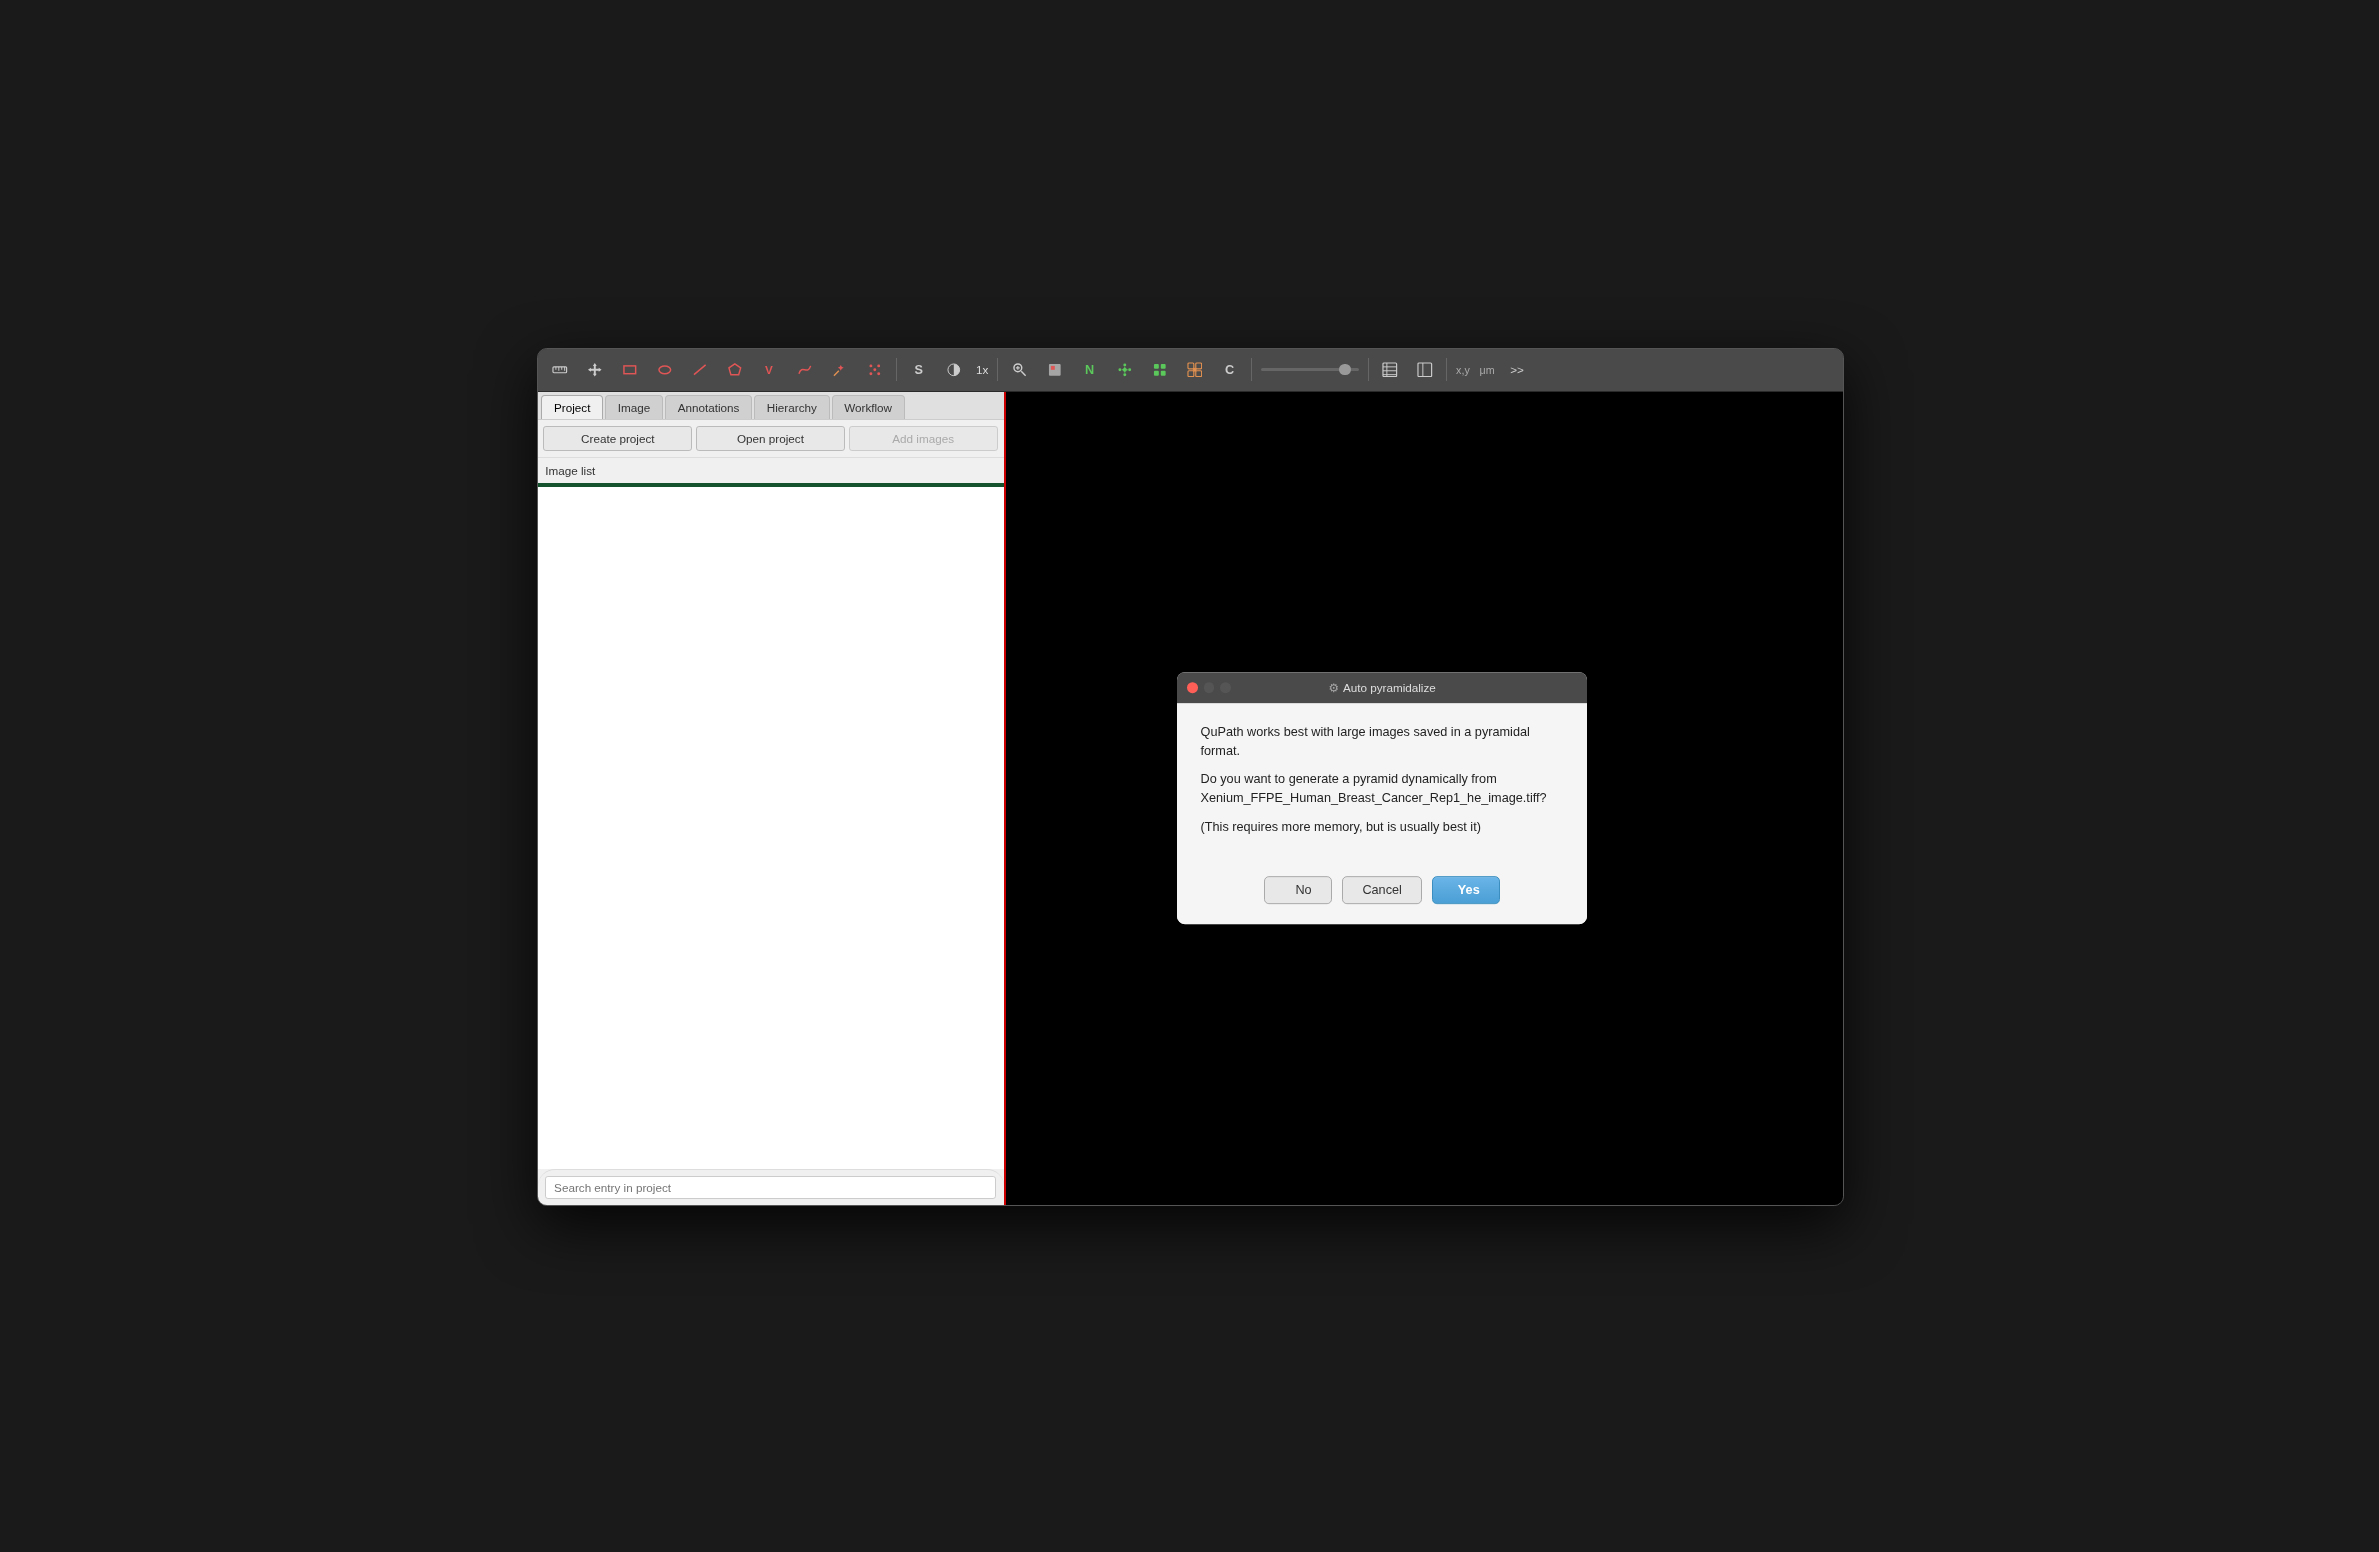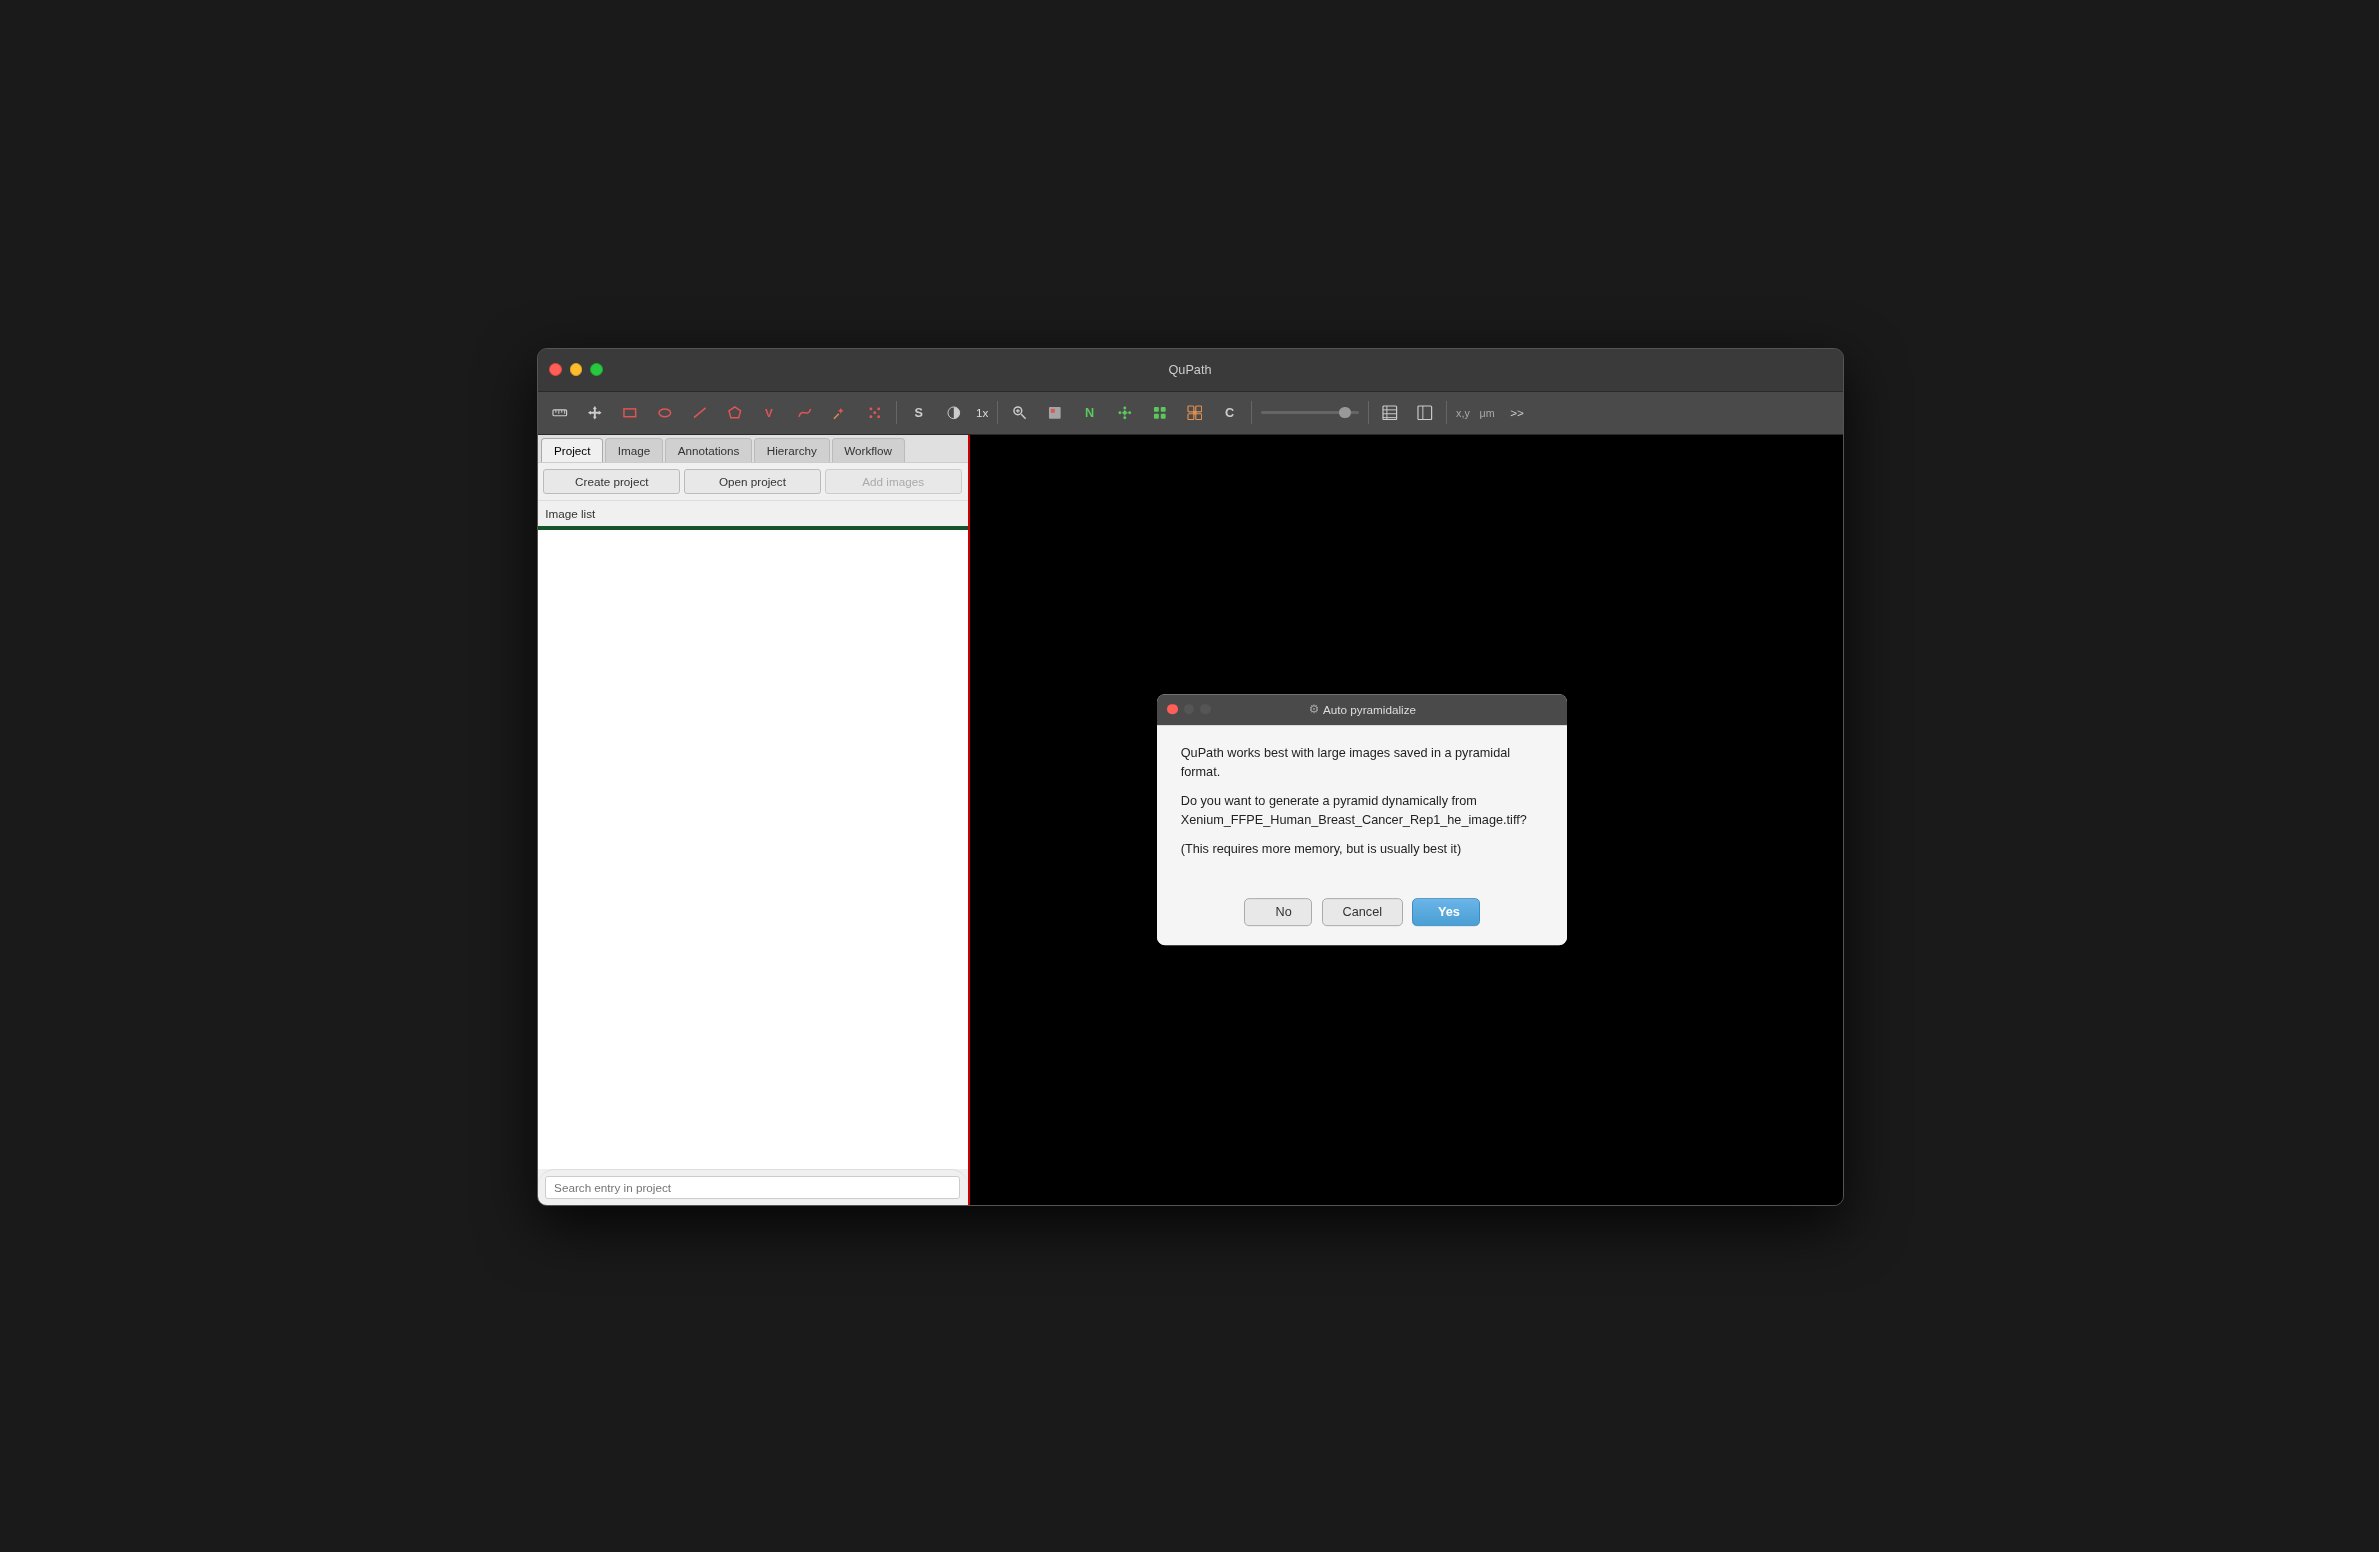--- a/index.html
+++ b/index.html
@@ -130,21 +130,21 @@
 
     
     .main-content {
       display: flex;
       flex: 1;
       overflow: hidden;
     }
 
     
     .left-panel {
-      width: 432px;
+      width: 468px;
       background: #f0f0f0;
       display: flex;
       flex-direction: column;
       flex-shrink: 0;
       border-right: 2px solid #c00;
     }
 
     .panel-tabs {
       display: flex;
       background: #e0e0e0;
@@ -319,28 +319,20 @@
       color: white;
       font-weight: bold;
     }
 
   </style>
 </head>
 <body>
 
 <div class="app-window">
 
-  <div class="title-bar">
-    <div class="traffic-lights">
-      <div class="traffic-light close"></div>
-      <div class="traffic-light minimize"></div>
-      <div class="traffic-light maximize"></div>
-    </div>
-    <span class="title-bar-title">QuPath</span>
-  </div>
 
   <div class="toolbar">
 
     <button class="toolbar-btn" title="Ruler">
       <svg width="15.6" height="15.6" viewBox="0 0 16 16" fill="none">
         <rect x="1" y="5" width="14" height="6" rx="1" stroke="#ccc" stroke-width="1.2" fill="none"></rect>
         <line x1="4" y1="5" x2="4" y2="8" stroke="#ccc" stroke-width="1"></line>
         <line x1="7" y1="5" x2="7" y2="9" stroke="#ccc" stroke-width="1"></line>
         <line x1="10" y1="5" x2="10" y2="8" stroke="#ccc" stroke-width="1"></line>
         <line x1="13" y1="5" x2="13" y2="9" stroke="#ccc" stroke-width="1"></line>

